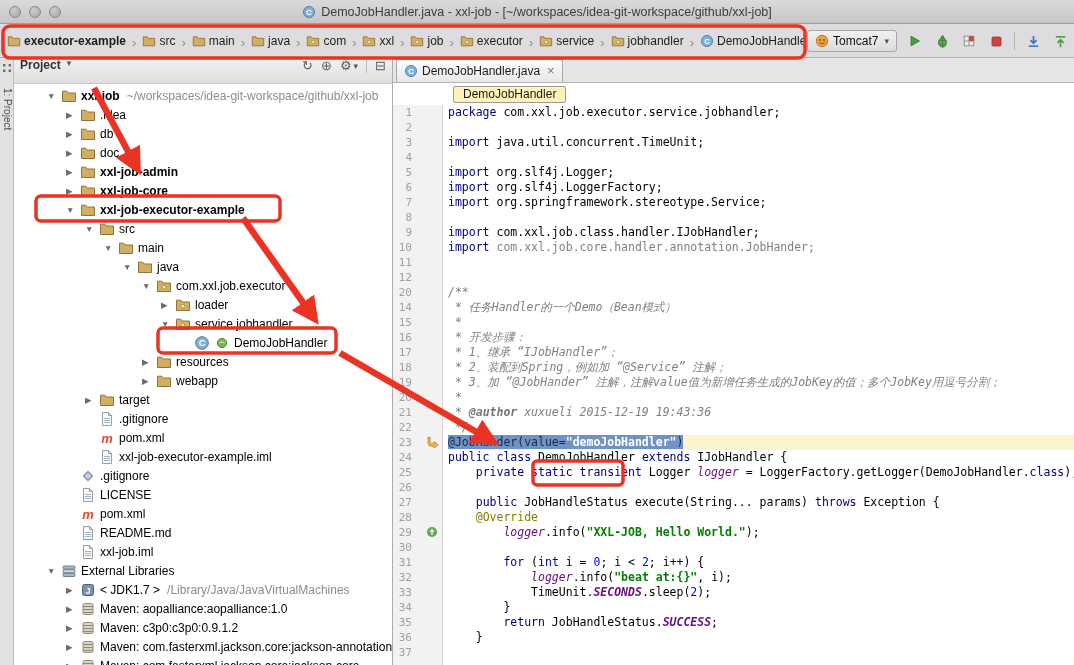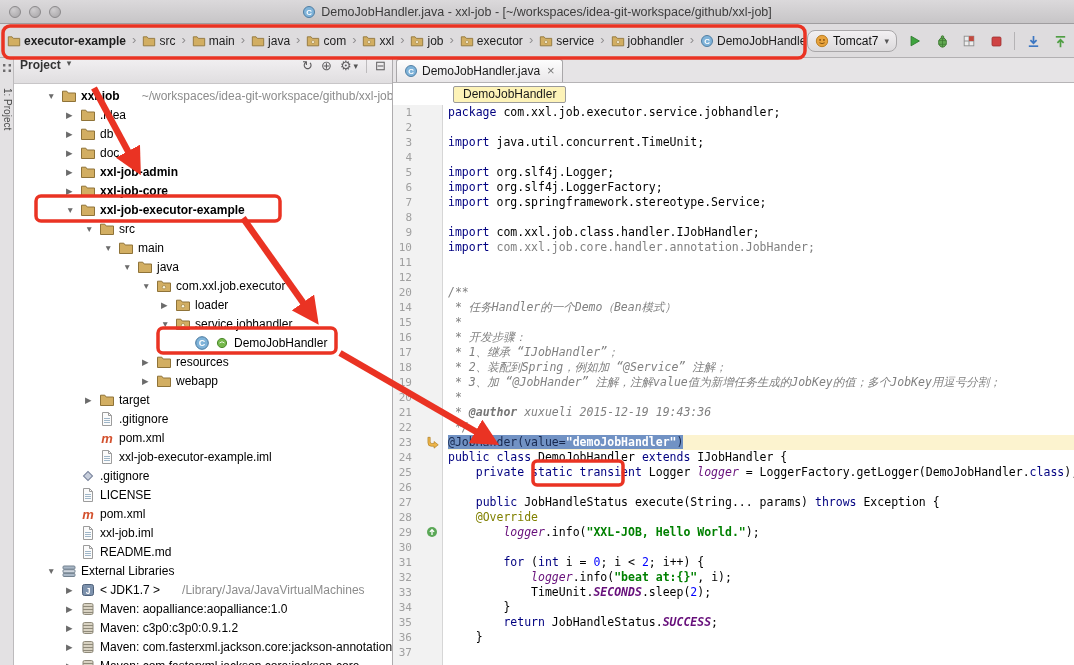--- a/index.html
+++ b/index.html
@@ -7,26 +7,26 @@
   body{font-family:"Liberation Sans",sans-serif;font-size:12px;background:#fff;position:relative;color:#111}
 
   
   .titlebar{height:24px;background:linear-gradient(#dbd9db,#c7c5c7);border-bottom:1px solid #9f9d9f;display:flex;align-items:center;position:relative}
   .traffic{display:flex;gap:8px;padding-left:9px;z-index:2}
   .tl{width:12px;height:12px;border-radius:50%;background:radial-gradient(circle at 35% 30%,#cfcdcf,#a5a3a5);border:1px solid #8b898b}
   .win-title{position:absolute;left:0;right:0;text-align:center;color:#3c3c3c;font-size:12.5px;display:flex;justify-content:center;align-items:center;gap:5px}
 
   
   .crumbbar{height:34px;background:#dedcde;border-bottom:1px solid #b2b0b2;display:flex;align-items:center;padding-left:4px;position:relative}
-  .crumbs{display:flex;align-items:flex-start;white-space:nowrap;overflow:hidden;max-width:800px}
+  .crumbs{display:flex;align-items:flex-end;white-space:nowrap;overflow:hidden;max-width:800px}
   .crumb{display:inline-flex;align-items:center;gap:3px;padding:2px 3px;color:#1d1d1d}
   .crumb.b{font-weight:bold}
   .crumb-sep{color:#8f8d8f;margin:0 3px;font-size:13px}
   .runbar{position:absolute;right:5px;top:0;height:34px;display:flex;align-items:center;gap:9px}
-  .run-config{display:flex;align-items:center;gap:4px;background:linear-gradient(#f2f0f2,#dcdadc);border:1px solid #a9a7a9;border-radius:8px;padding:2px 7px;height:22px}
+  .run-config{display:flex;align-items:center;gap:4px;background:linear-gradient(#f2f0f2,#dcdadc);border:1px solid #a9a7a9;border-radius:3px;padding:2px 7px;height:22px}
   .mini-caret{font-size:9px;color:#555;margin-left:2px}
   .tbtn{width:18px;height:18px;display:inline-flex;align-items:center;justify-content:center}
   .tb-sep{width:1px;height:18px;background:#b5b3b5}
 
   
   .main{display:flex;height:607px}
   .strip{width:14px;background:#e3e1e3;border-right:1px solid #bdbbbd;position:relative;flex:none}
   .strip-label{position:absolute;top:30px;left:13px;transform:rotate(90deg);transform-origin:0 0;white-space:nowrap;font-size:10px;color:#4a4a4a}
   .strip-grid{position:absolute;top:4px;left:2px}
 
@@ -35,21 +35,21 @@
   .panel-title{font-weight:bold;color:#333}
   .ph-icons{margin-left:auto;display:flex;align-items:center;gap:8px;color:#5e5c5e;font-size:13px}
   .phi{cursor:default;display:inline-flex;align-items:center}
   .ph-div{width:1px;height:14px;background:#bdbbbd}
 
   .tree{flex:1;overflow:hidden;padding-top:2px;position:relative}
   .trow{height:19px;display:flex;align-items:center;white-space:nowrap;font-size:12px}
   .tarrow{width:17px;flex:none;font-size:8.5px;color:#6b6b6b;text-align:left;padding-left:3px}
   .tlabel{color:#000}
   .tlabel.b{font-weight:bold}
-  .tsub{color:#8c8c8c;margin-left:22px}
+  .tsub{color:#8c8c8c;margin-left:7px}
   .icn{display:inline-flex;width:16px;height:16px;margin-right:4px;flex:none;align-items:center;justify-content:center}
   .icn.sm{width:14px;height:14px;margin-right:0}
 
   
   .editor{flex:1;display:flex;flex-direction:column;background:#fff;min-width:0}
   .tabbar{height:25px;flex:none;background:#e6e4e6;border-bottom:1px solid #b6b4b6;display:flex;align-items:flex-end;padding-left:3px}
   .tab{height:23px;display:flex;align-items:center;gap:4px;padding:0 7px;background:linear-gradient(#fdfdfd,#e9e7e9);border:1px solid #a9a7a9;border-bottom:none;border-radius:3px 3px 0 0;font-size:12px;color:#1a1a1a}
   .tab-close{color:#777;font-size:13px;margin-left:3px;line-height:10px}
   .navchip-row{height:22px;flex:none;background:#fff;display:flex;align-items:center;padding-left:60px}
   .navchip{background:#fdf3b8;border:1px solid #9b9b9b;border-radius:2px;padding:0 9px;height:17px;display:inline-flex;align-items:center;font-size:12px;color:#1a1a1a}
@@ -509,32 +509,32 @@
         </div>
         <div class="trow" style="padding-left: 49px;">
           <span class="tarrow"></span>
           <span class="icn">
             <svg width="16" height="16" viewBox="0 0 16 16">
               <path d="M3.5 1.5 h6 l3 3 v10 h-9 z" fill="#fbfbfb" stroke="#9c9c9c"></path>
               <path d="M9.5 1.5 v3 h3" fill="none" stroke="#9c9c9c"></path>
               <path d="M5 7.5 h6 M5 9.5 h6 M5 11.5 h6" stroke="#9fb6c8"></path>
             </svg>
           </span>
-          <span class="tlabel">xxl-job.iml</span>
+          <span class="tlabel">README.md</span>
         </div>
         <div class="trow" style="padding-left: 49px;">
           <span class="tarrow"></span>
           <span class="icn">
             <svg width="16" height="16" viewBox="0 0 16 16">
               <path d="M3.5 1.5 h6 l3 3 v10 h-9 z" fill="#fbfbfb" stroke="#9c9c9c"></path>
               <path d="M9.5 1.5 v3 h3" fill="none" stroke="#9c9c9c"></path>
               <path d="M5 7.5 h6 M5 9.5 h6 M5 11.5 h6" stroke="#9fb6c8"></path>
             </svg>
           </span>
-          <span class="tlabel">README.md</span>
+          <span class="tlabel">xxl-job.iml</span>
         </div>
         <div class="trow" style="padding-left: 30px;">
           <span class="tarrow">▼</span>
           <span class="icn">
             <svg width="16" height="16" viewBox="0 0 16 16">
               <rect x="2" y="3" width="12" height="3.1" rx="1" fill="#a9b7c6" stroke="#72818f"></rect>
               <rect x="2" y="6.7" width="12" height="3.1" rx="1" fill="#cfd6de" stroke="#72818f"></rect>
               <rect x="2" y="10.4" width="12" height="3.1" rx="1" fill="#a9b7c6" stroke="#72818f"></rect>
             </svg>
           </span>

